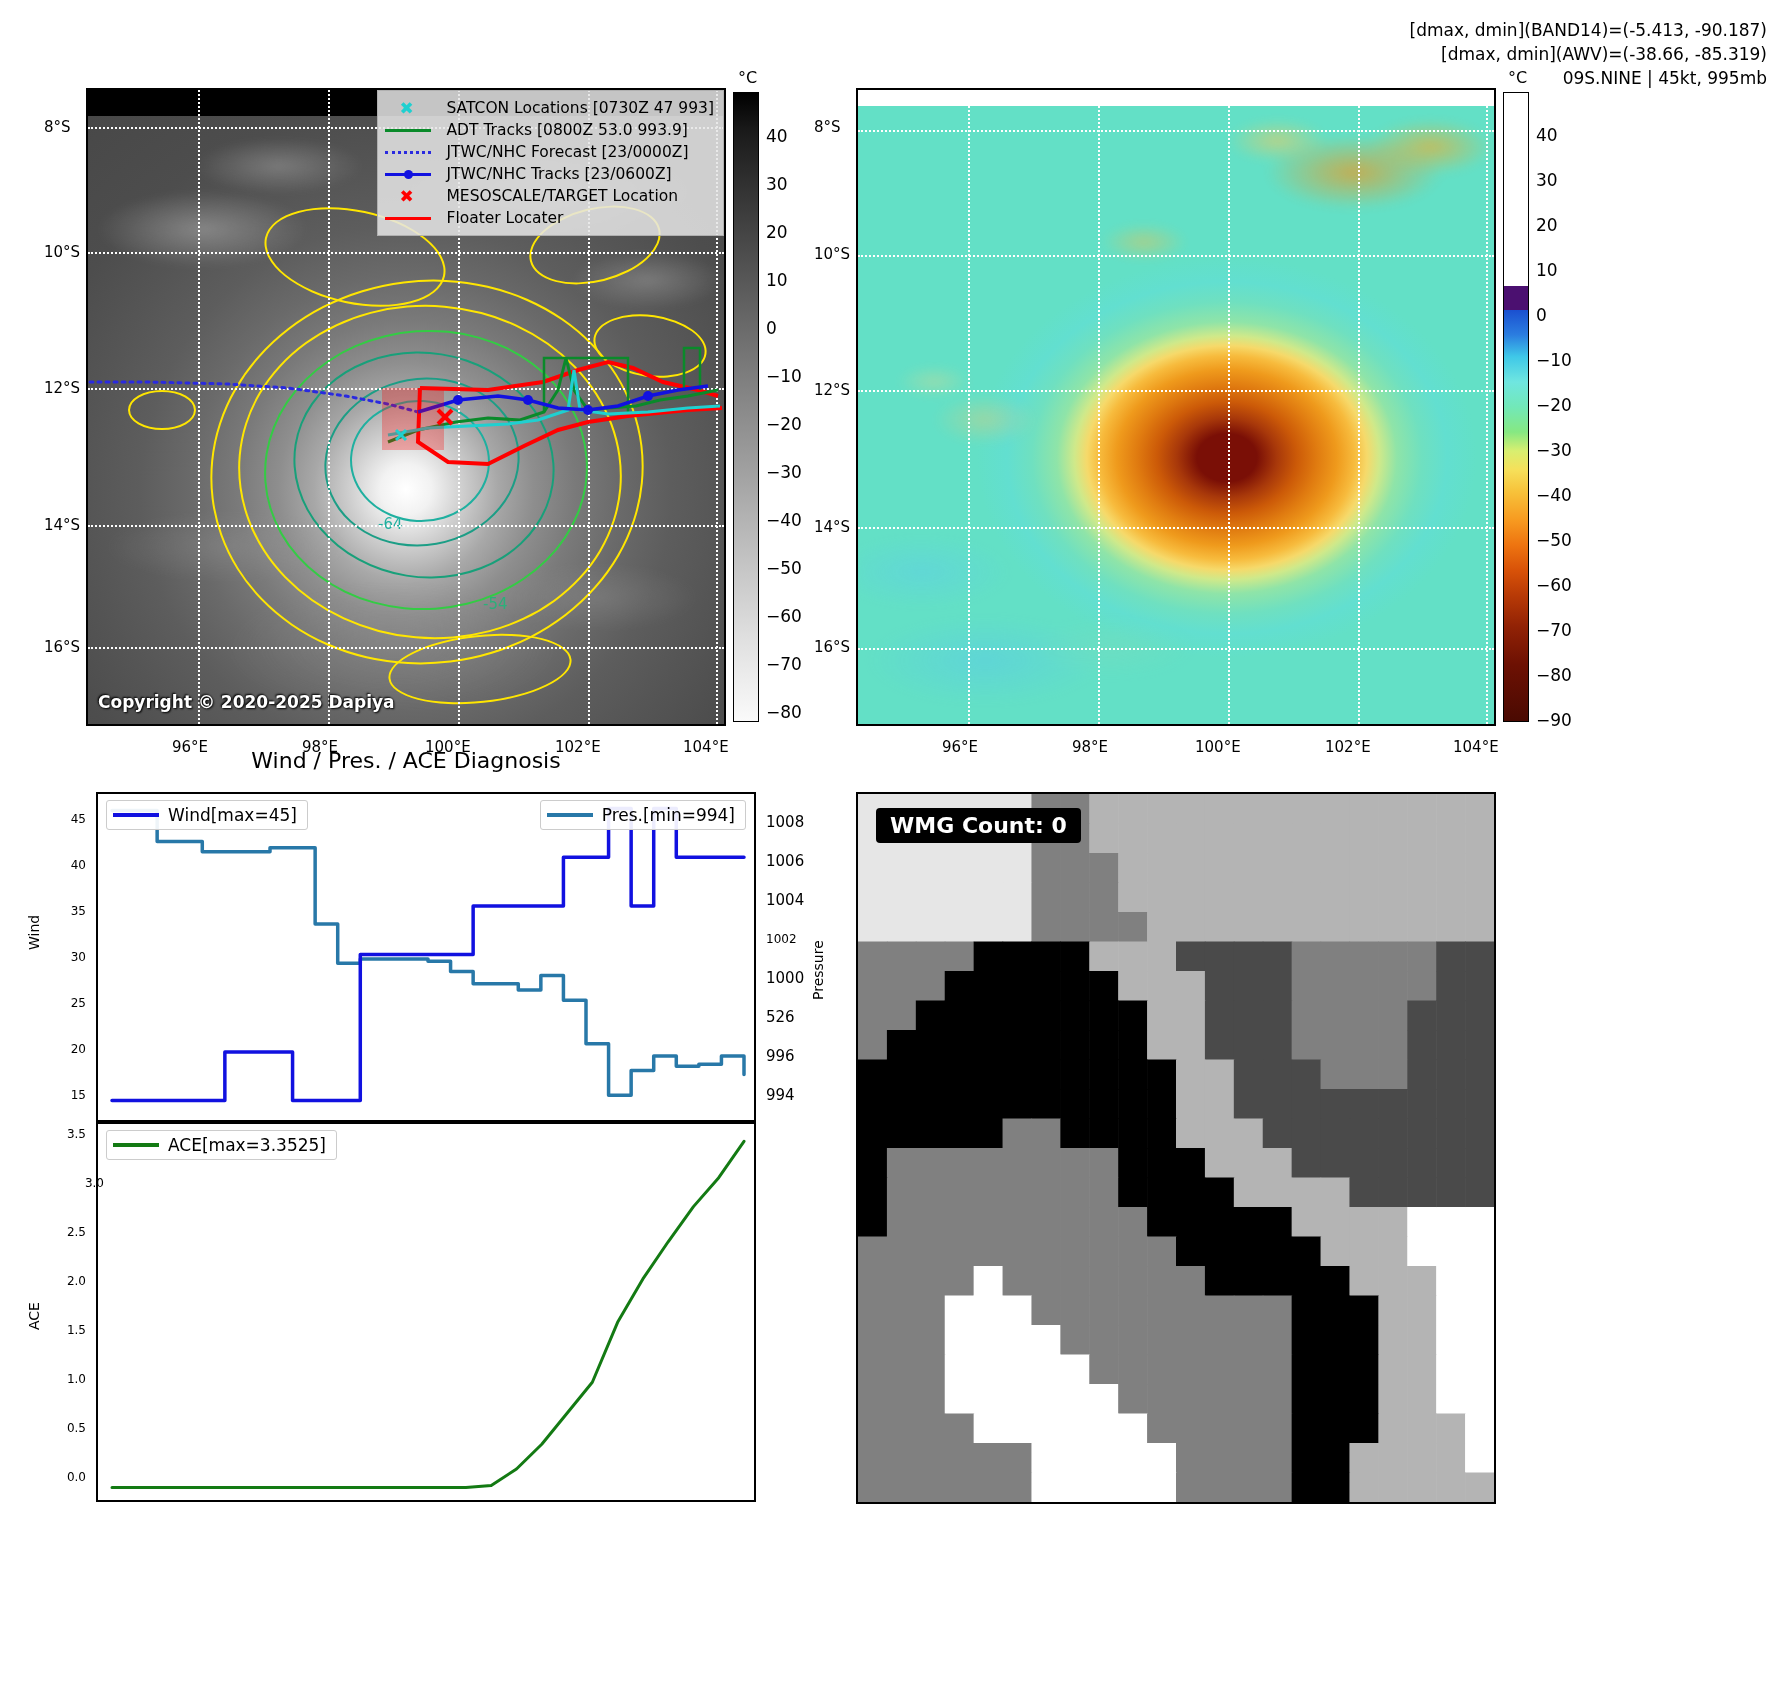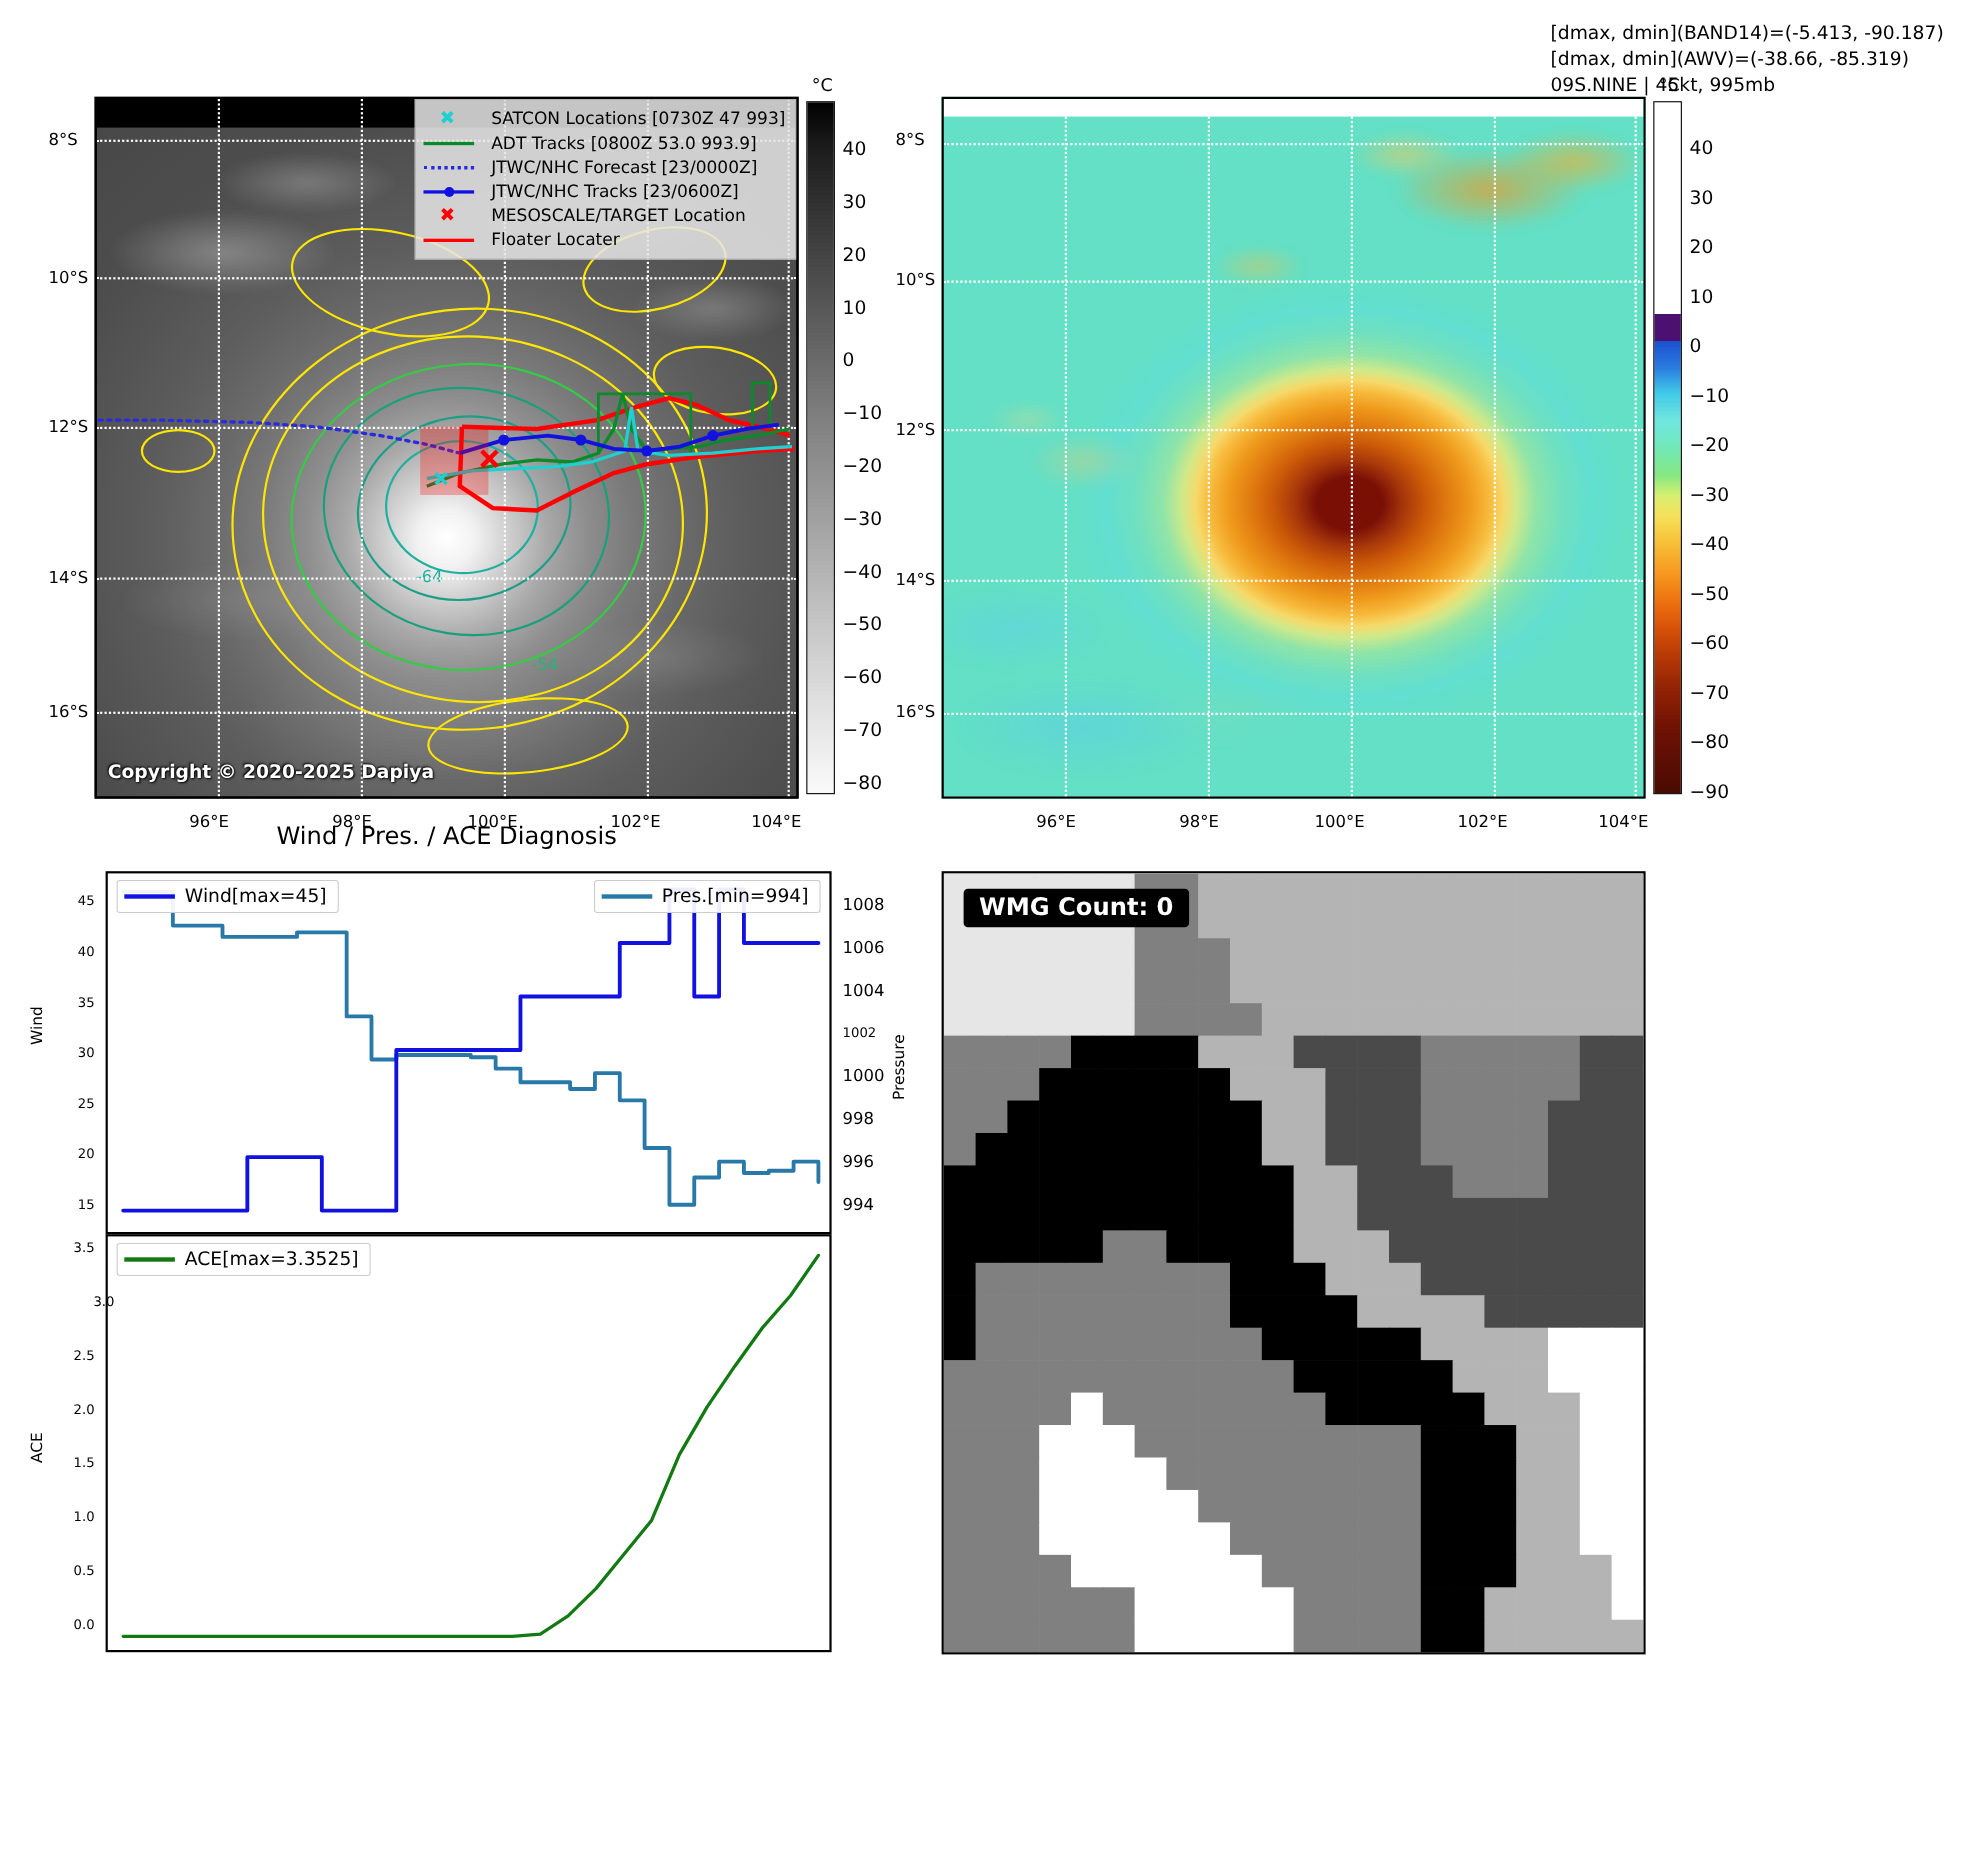--- a/index.html
+++ b/index.html
@@ -1,21 +1,21 @@
 <!DOCTYPE html>
 <html><head>
 <meta charset="utf-8">
 <style>
   html,body{margin:0;padding:0;background:#fff;}
   body{width:1792px;height:1690px;font-family:"DejaVu Sans","Liberation Sans",sans-serif;position:relative;overflow:hidden;}
   .abs{position:absolute;}
 
   
   #title-block{left:90px;top:20px;font-size:26px;color:#000;line-height:1.32;white-space:pre;}
-  #header-right{right:25px;top:18px;text-align:left;font-size:17px;color:#000;line-height:1.42;}
+  #header-right{right:25px;top:18px;text-align:right;font-size:17px;color:#000;line-height:1.42;}
 
   
   .panel-frame{border:2px solid #000;box-sizing:border-box;}
 
   
   #ir-panel{left:86px;top:88px;width:640px;height:638px;overflow:hidden;background:#000;}
   #ir-img{position:absolute;inset:0;}
   .irbase{position:absolute;inset:0;
     background:
       radial-gradient(circle at 50% 63%, #ffffff 0%, #f2f2f2 5%, #cfcfcf 11%, #a8a8a8 18%, #8e8e8e 25%, #7a7a7a 33%, #6a6a6a 42%, #5d5d5d 52%, #555 63%, #4d4d4d 75%, #474747 100%);
@@ -354,21 +354,21 @@
 <div class="abs ytick" style="left:42px;top:1049px;width:44px;">20</div>
 <div class="abs ytick" style="left:42px;top:1003px;width:44px;">25</div>
 <div class="abs ytick" style="left:42px;top:957px;width:44px;">30</div>
 <div class="abs ytick" style="left:42px;top:911px;width:44px;">35</div>
 <div class="abs ytick" style="left:42px;top:865px;width:44px;">40</div>
 <div class="abs ytick" style="left:42px;top:819px;width:44px;">45</div>
 
 <div class="abs" style="left:810px;top:1000px;transform:rotate(-90deg);transform-origin:0 0;font-size:14px;">Pressure</div>
 <div class="abs" style="left:766px;top:1095px;font-size:15px;transform:translateY(-50%);">994</div>
 <div class="abs" style="left:766px;top:1056px;font-size:15px;transform:translateY(-50%);">996</div>
-<div class="abs" style="left:766px;top:1017px;font-size:15px;transform:translateY(-50%);">998</div>
+<div class="abs" style="left:766px;top:1017px;font-size:15px;transform:translateY(-50%);">526</div>
 <div class="abs" style="left:766px;top:978px;font-size:15px;transform:translateY(-50%);">1000</div>
 <div class="abs" style="left:766px;top:939px;font-size:12px;transform:translateY(-50%);">1002</div>
 <div class="abs" style="left:766px;top:900px;font-size:15px;transform:translateY(-50%);">1004</div>
 <div class="abs" style="left:766px;top:861px;font-size:15px;transform:translateY(-50%);">1006</div>
 <div class="abs" style="left:766px;top:822px;font-size:15px;transform:translateY(-50%);">1008</div>
 
 <div class="abs panel-frame" id="ace-panel">
   <div class="plot-inner">
     <svg id="ace-svg" width="656" height="376" style="position:absolute;left:0;top:0;">
         <path d="M 14 363.6043956043956 L 39.28 363.6043956043956 L 64.56 363.6043956043956 L 89.84 363.6043956043956 L 115.12 363.6043956043956 L 140.4 363.6043956043956 L 165.68 363.6043956043956 L 190.96 363.6043956043956 L 216.24 363.6043956043956 L 241.51999999999998 363.6043956043956 L 266.8 363.6043956043956 L 292.08 363.6043956043956 L 317.36 363.6043956043956 L 342.64 363.6043956043956 L 367.92 363.6043956043956 L 393.2 361.53846153846155 L 418.48 345.010989010989 L 443.76000000000005 320.2197802197802 L 469.03999999999996 289.2307692307692 L 494.32 258.24175824175825 L 519.6 198.3296703296703 L 544.88 154.94505494505495 L 570.16 117.75824175824175 L 595.44 82.63736263736263 L 620.72 53.71428571428572 L 646 17.30219780219778" fill="none" stroke="#137a13" stroke-width="3" stroke-linejoin="round" stroke-linecap="round"></path>

